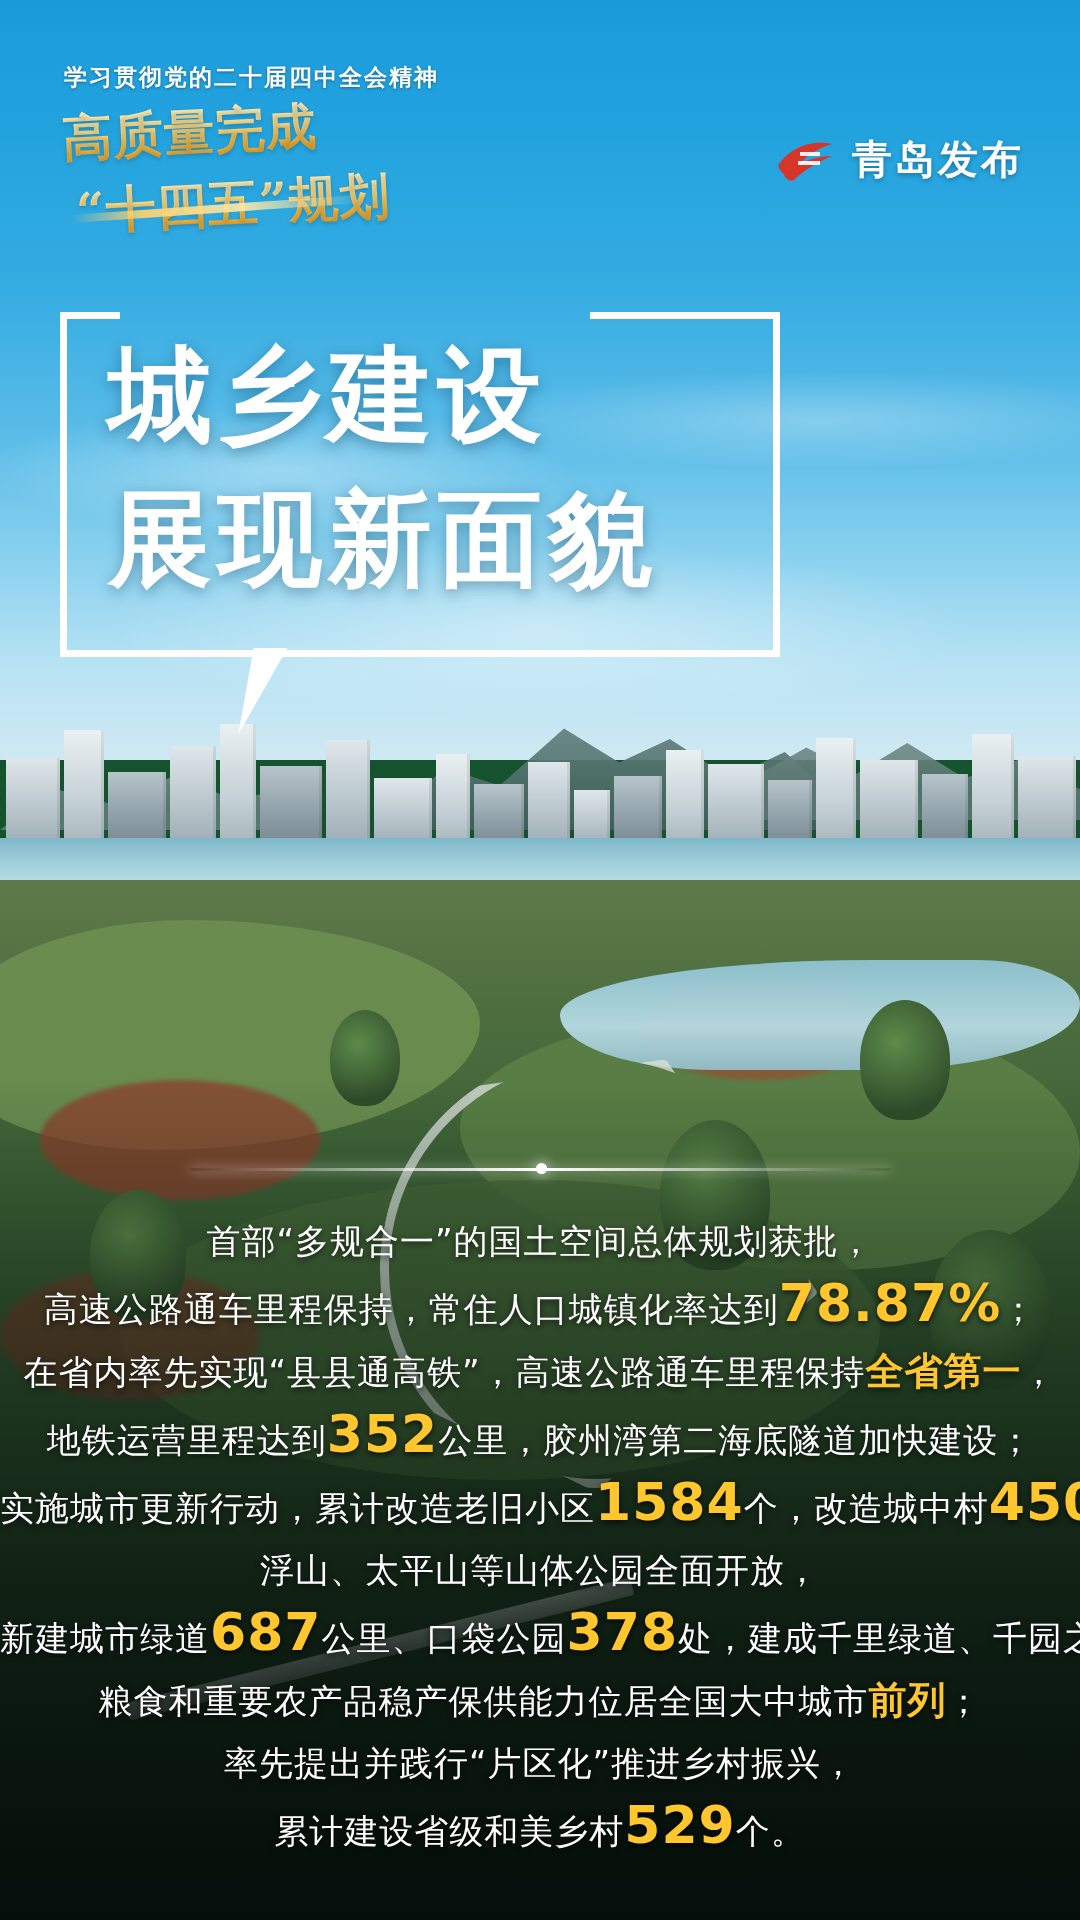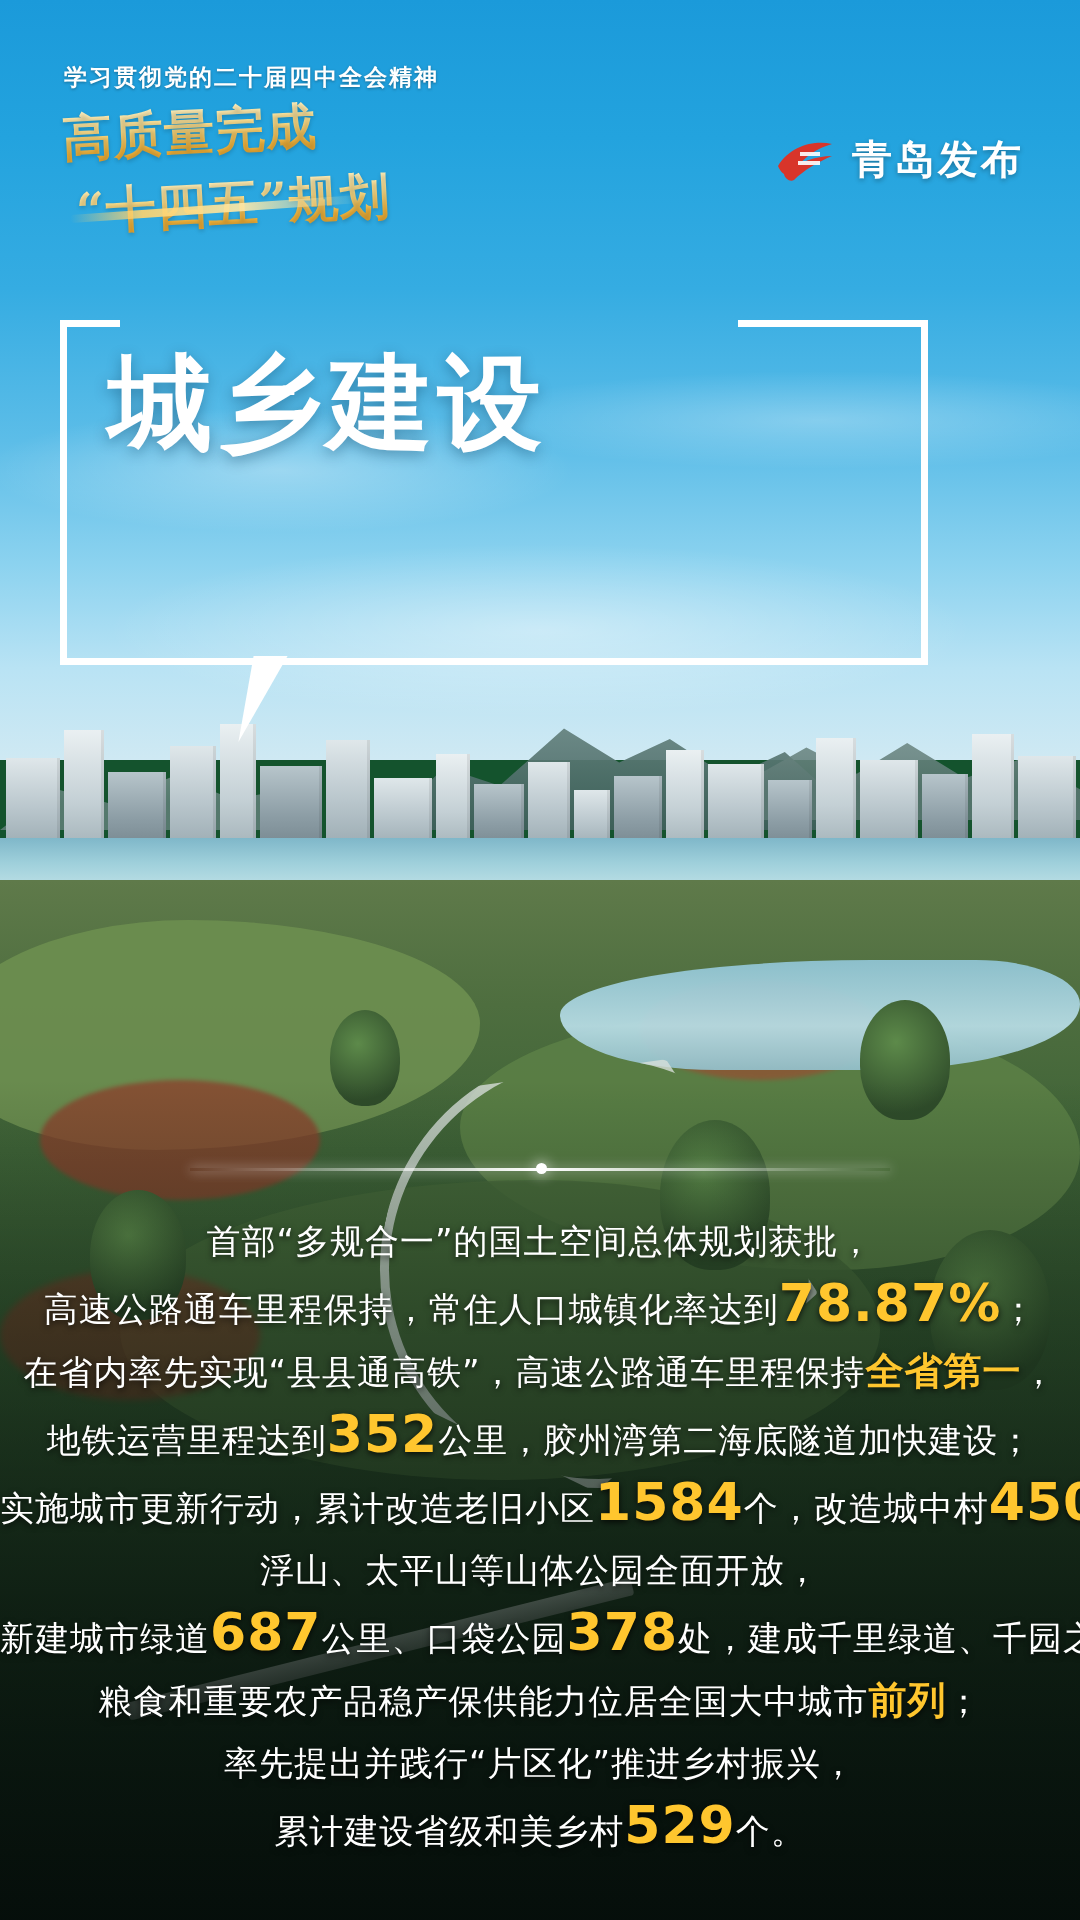--- a/index.html
+++ b/index.html
@@ -207,22 +207,22 @@
     font-size: 40px;
     font-weight: bold;
     letter-spacing: 3px;
     text-shadow: 0 2px 5px rgba(0,0,0,.3);
     font-family: "DejaVu Sans", "Liberation Sans", sans-serif;
   }
 
   
   .bubble {
     position: absolute;
-    left: 60px; top: 320px;
-    width: 868px; height: 345px;
+    left: 60px; top: 312px;
+    width: 720px; height: 345px;
   }
   .bubble-frame {
     position: absolute;
     inset: 0;
     border: 7px solid #ffffff;
     border-top-color: transparent;
   }
   .frame-top-left {
     position: absolute;
     left: 0; top: 0;
@@ -370,20 +370,21 @@
     </div>
     <div class="brand-text">青岛发布</div>
   </div>
 
   <div class="bubble">
     <div class="bubble-frame"></div>
     <div class="frame-top-left"></div>
     <div class="frame-top-right"></div>
     <div class="bubble-title">
       <div>城乡建设</div>
+      <div>展现新面貌</div>
     </div>
     <div class="bubble-tail"></div>
   </div>
 
   <div class="divider"></div>
   <div class="divider-dot"></div>
 
   <div class="body-text" id="body-text">
       <div class="line"><span>首部“多规合一”的国土空间总体规划获批，</span></div>
       <div class="line"><span>高速公路通车里程保持，常住人口城镇化率达到</span><span class="hl">78.87%</span><span>；</span></div>

